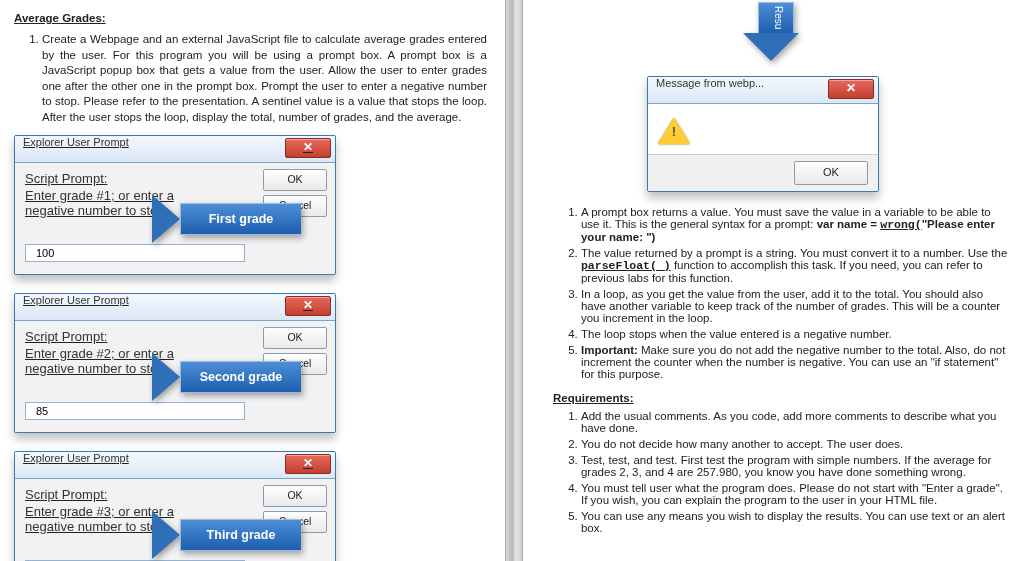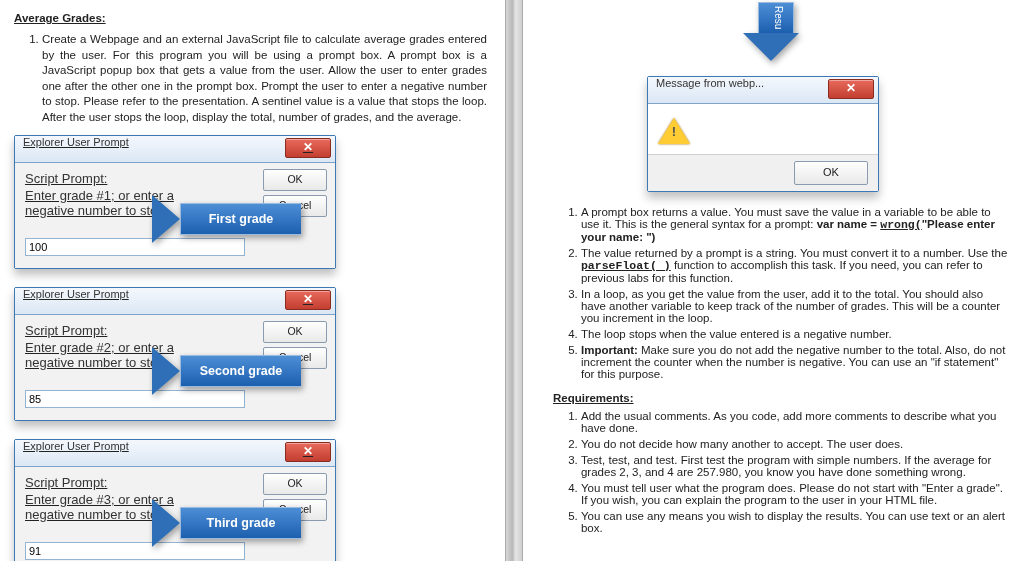--- a/index.html
+++ b/index.html
@@ -106,27 +106,27 @@
   }
   .dlg-left {
     width: 200px;
   }
   .lbl {
     font-size: 13px;
     color: #333;
     margin-bottom: 2px;
   }
   .field {
-    margin-top: 18px;
+    margin-top: 24px;
     width: 220px;
     height: 18px;
     background: #fff;
     border: 1px solid #94b2d1;
     font-size: 11px;
-    padding: 1px 3px;
+    padding: 1px 10px;
     box-sizing: border-box;
   }
   .dlg-btns {
     position: absolute;
     top: 6px;
     right: 10px;
     width: 62px;
   }
   .winbtn {
     display: block;

